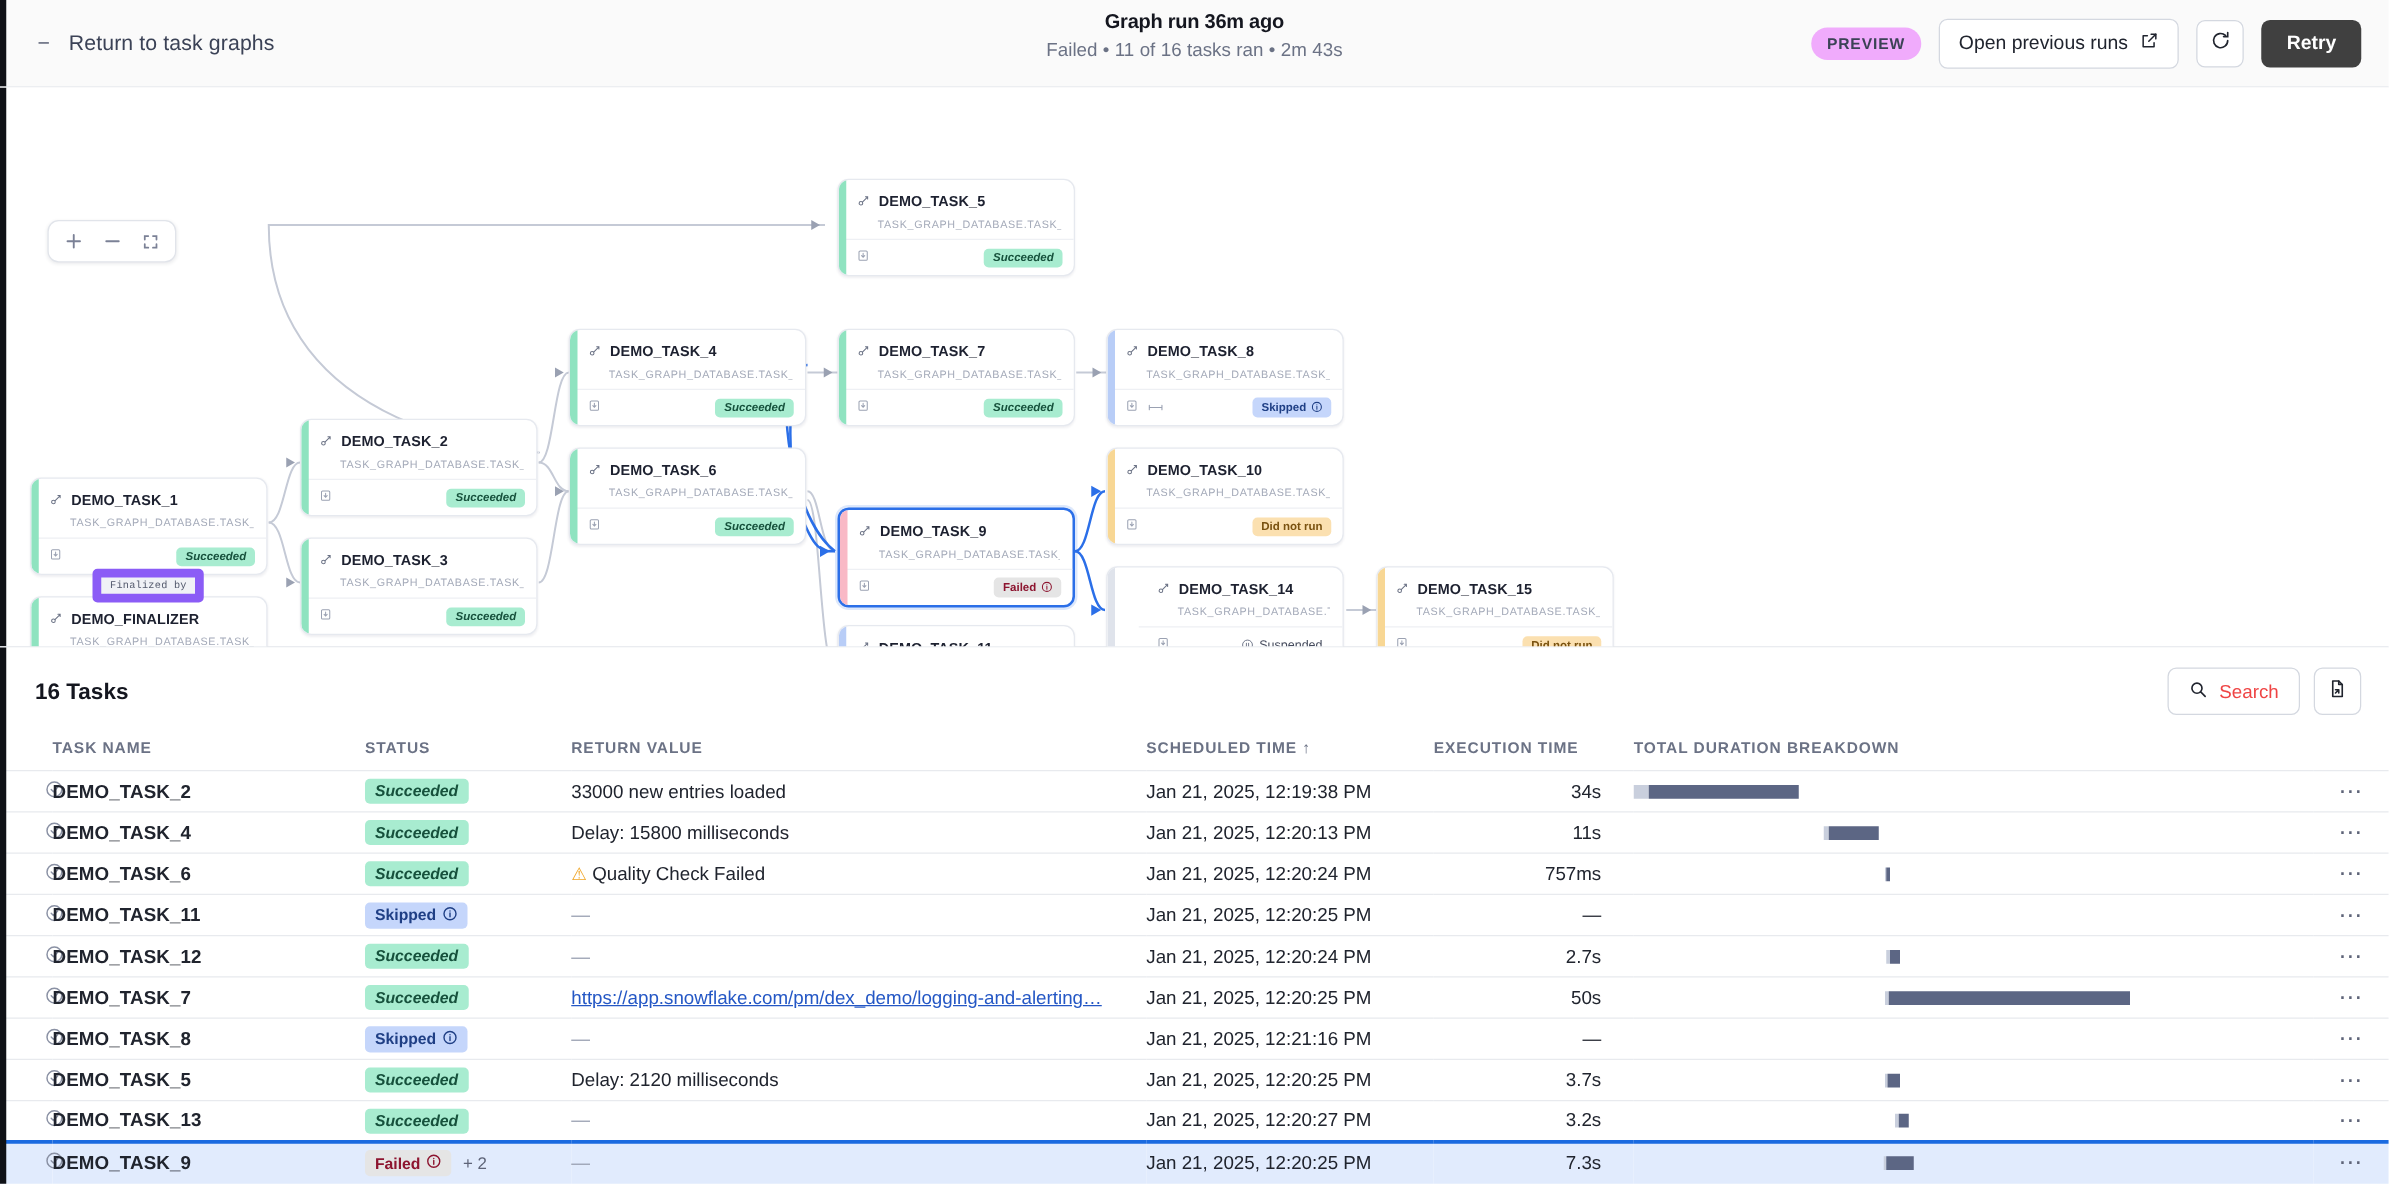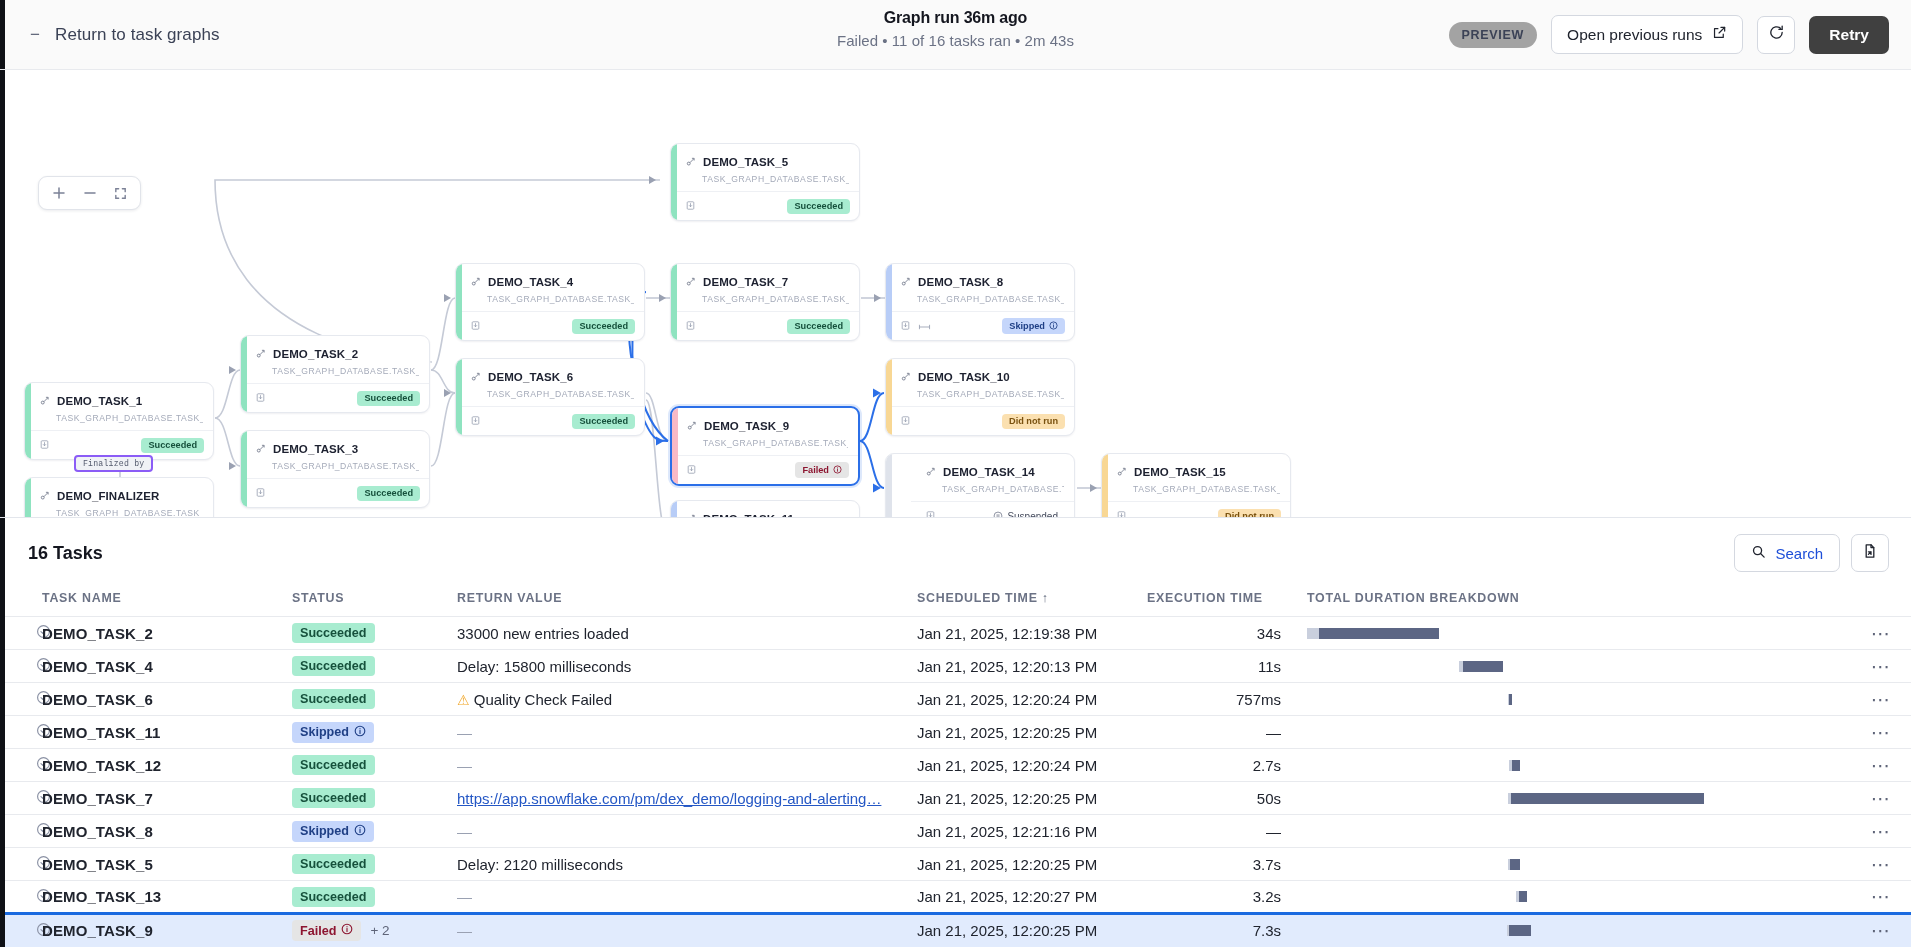--- a/index.html
+++ b/index.html
@@ -40,21 +40,21 @@
     font-size: 16px; font-weight: bold; color: #14161f; letter-spacing: -.2px;
   }
   .run-sub {
     font-size: 15px; color: #6b7285; margin-top: 5px; letter-spacing: .05px;
   }
   .topbar-right {
     margin-left: auto; display: flex; align-items: center; gap: 14px;
     padding-right: 22px;
   }
   .preview-chip {
-    background: #a3a3a3; color: #3b4256;
+    background: #f0abfc; color: #3b4256;
     font-size: 12.5px; letter-spacing: .7px; font-weight: 600;
     padding: 6px 13px; border-radius: 14px;
   }
   .btn-outline {
     display: flex; align-items: center; gap: 10px;
     background: #ffffff; border: 1px solid #d4d8e0; border-radius: 7px;
     padding: 9px 15px; font-size: 15.5px; color: #20242e; cursor: pointer;
   }
   .btn-icon-sq {
     width: 38px; height: 38px;
@@ -116,50 +116,50 @@
     border-top: 1px solid #eef0f4;
     padding: 5px 9px 5px 14px;
     display: flex; align-items: center; gap: 7px;
     min-height: 25px;
   }
   .node-foot .spacer { flex: 1; }
   .pill {
     font-size: 9.2px; font-weight: 600; padding: 2.5px 7px; border-radius: 4px;
     display: inline-flex; align-items: center; gap: 4px; white-space: nowrap;
   }
-  .pill-succeeded { background: #a8ecd0; color: #16513c; }
+  .pill-succeeded { background: #a8ecd0; color: #16513c; font-style: italic; }
   .pill-skipped   { background: #c5d6fb; color: #1f3f85; }
   .pill-failed    { background: #e5e5e5; color: #8d1530; justify-content: flex-end; }
   .pill-didnotrun { background: #fbe0b0; color: #7a5210; }
   .pill-plain     { background: transparent; color: #444a5c; font-weight: 400; font-size: 10px; }
   .node.selected {
     border: 2px solid #2b6fe8;
     box-shadow: 0 0 0 2px rgba(43,111,232,.16);
   }
 
   
   .edge-label {
     position: absolute; z-index: 12;
-    background: #f0f2f6; border: 2px solid #8b5cf6; border-radius: 4px;
+    background: #f0f2f6; border: 7px solid #8b5cf6; border-radius: 4px;
     font-family: "Liberation Mono", monospace;
     font-size: 8.2px; color: #535a6d; padding: 2px 7px; letter-spacing: .2px;
   }
 
   
   .tasks-sec { position: relative; background: #fff; }
   .tasks-head {
     display: flex; align-items: center;
     padding: 16px 22px 10px 28px;
   }
   .tasks-count { font-size: 18px; font-weight: bold; color: #14161f; }
   .tasks-head-right { margin-left: auto; display: flex; gap: 11px; }
   .search-btn {
     display: flex; align-items: center; gap: 9px;
     border: 1px solid #d4d8e0; border-radius: 7px; background: #fff;
-    padding: 8px 16px; font-size: 15px; color: #1d4ed8; cursor: pointer;
+    padding: 8px 16px; font-size: 15px; color: #ef4444; cursor: pointer;
   }
 
   table.tasks { width: 100%; border-collapse: collapse; table-layout: fixed; }
   table.tasks th {
     font-size: 12.4px; font-weight: 600; color: #6b7285;
     letter-spacing: .75px; text-align: left;
     padding: 9px 0 11px 0;
   }
   th.sorted { color: #1a73e8; }
   table.tasks td {

